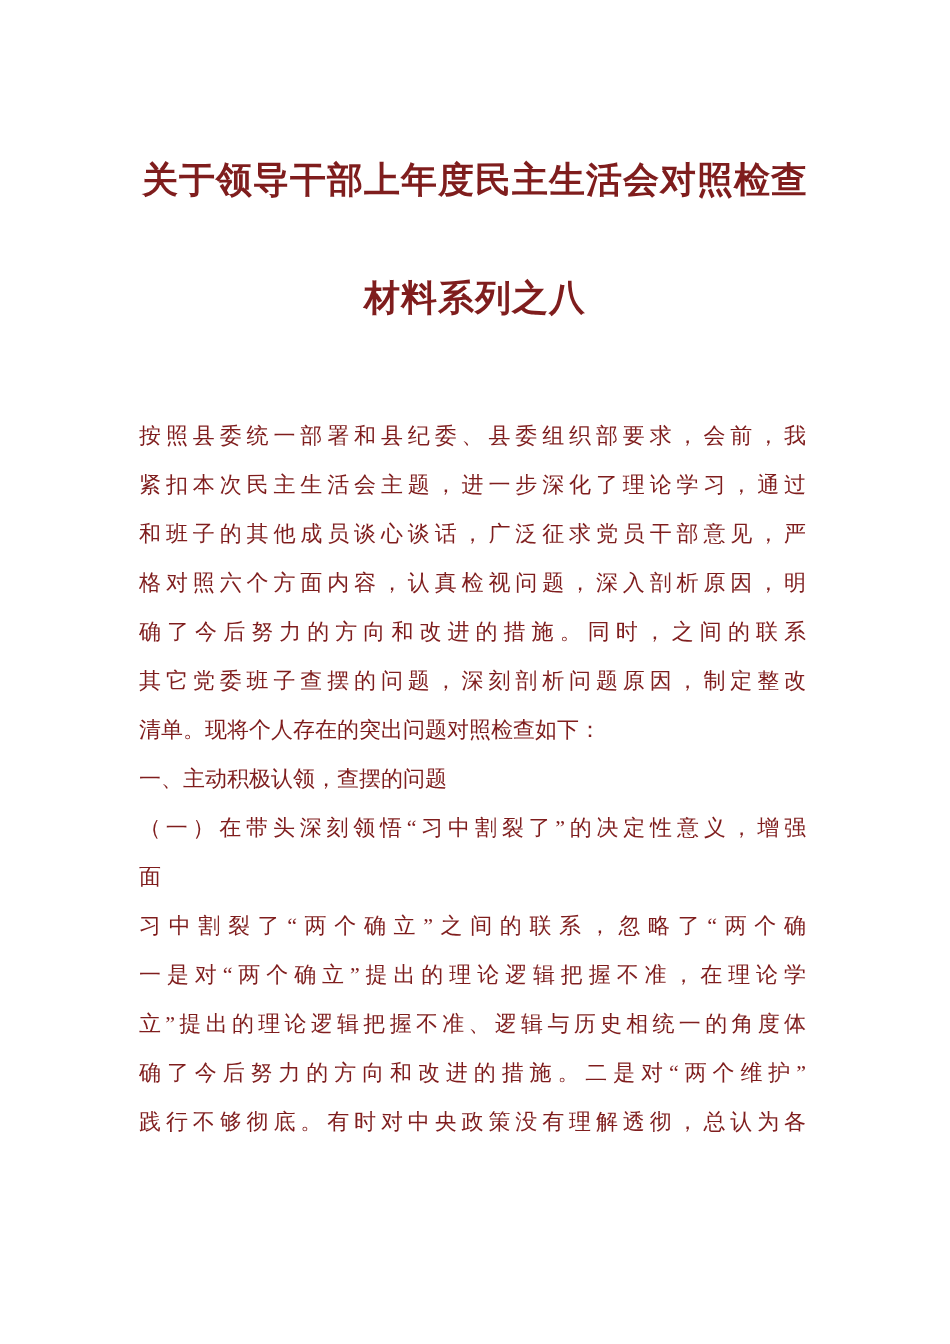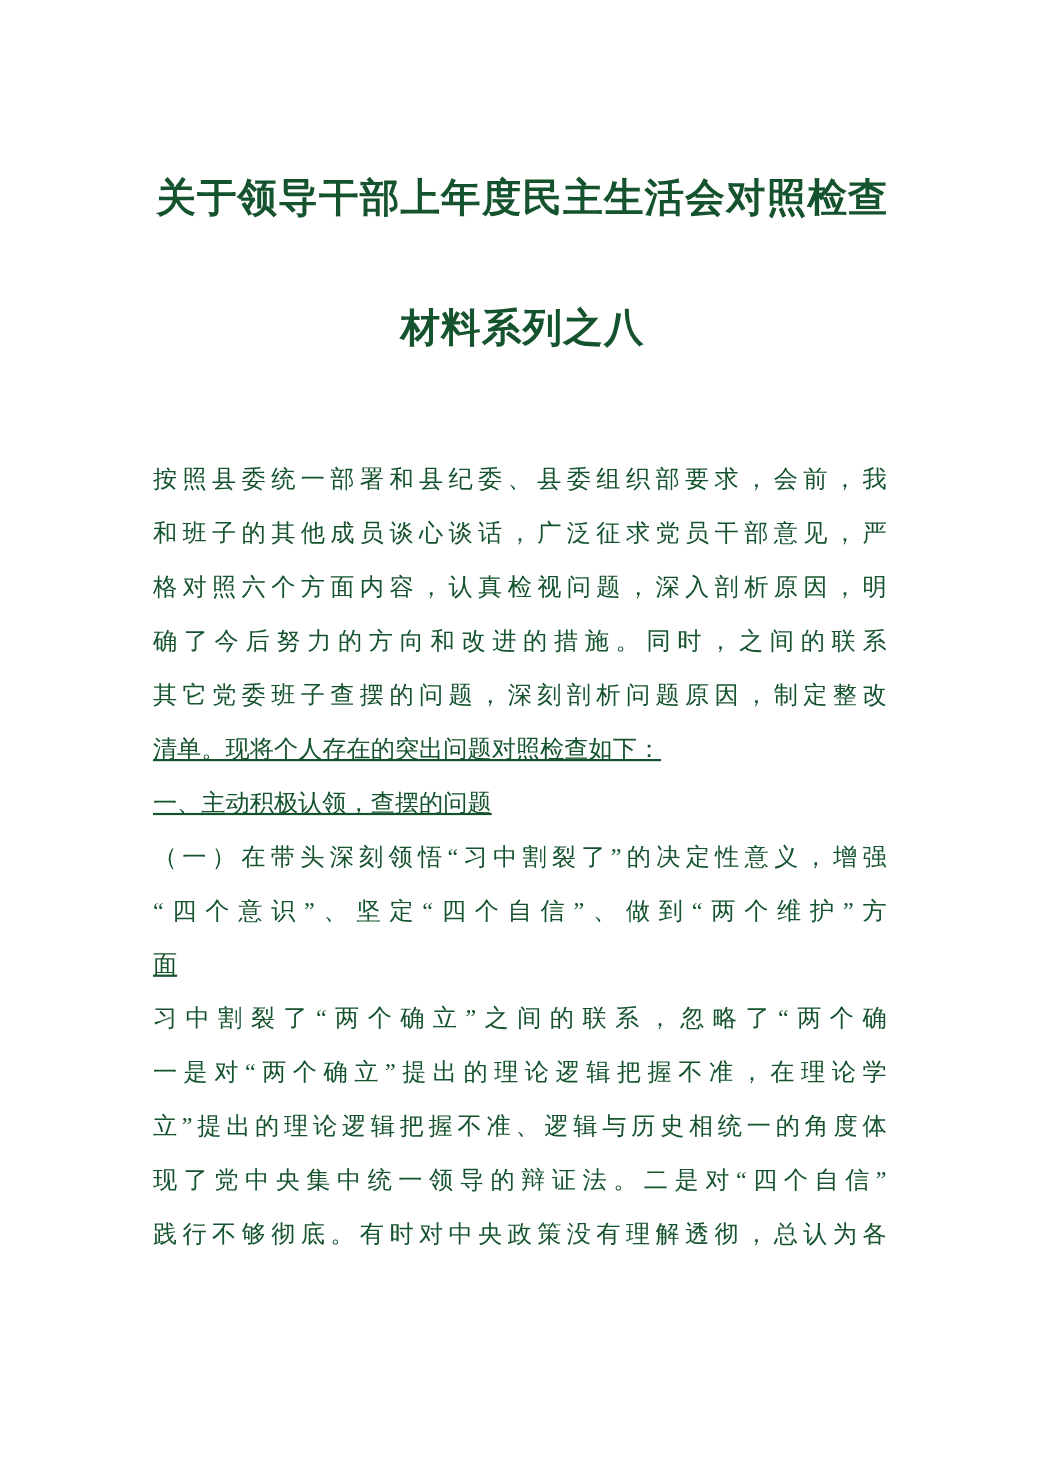--- a/index.html
+++ b/index.html
@@ -6,21 +6,21 @@
     margin: 0;
     padding: 0;
     background: #ffffff;
   }
   .page {
     position: relative;
     width: 950px;
     height: 1344px;
     margin: 0 auto;
     background: #ffffff;
-    color: #14532d;
+    color: #7f1d1d;
     font-family: "Liberation Serif", "DejaVu Serif", serif;
     overflow: hidden;
   }
   .doc-title {
     padding-top: 121px;
     font-size: 36px;
     font-weight: 700;
     text-align: center;
     letter-spacing: 1px;
   }
@@ -42,50 +42,49 @@
     line-height: 49px;
     text-align: justify;
     text-align-last: justify;
     -moz-text-align-last: justify;
     white-space: nowrap;
     overflow: hidden;
   }
   .line.no-stretch {
     text-align: left;
     text-align-last: left;
-    text-decoration: underline;
     -moz-text-align-last: left;
   }
 </style>
 </head>
 <body>
 
 <div class="page">
   <div class="doc-title">
     <div class="title-line">关于领导干部上年度民主生活会对照检查</div>
     <div class="title-line">材料系列之八</div>
   </div>
   <div class="doc-body">
       <div class="paragraph">
         <div class="line">按照县委统一部署和县纪委、县委组织部要求，会前，我</div>
+        <div class="line">紧扣本次民主生活会主题，进一步深化了理论学习，通过</div>
         <div class="line">和班子的其他成员谈心谈话，广泛征求党员干部意见，严</div>
         <div class="line">格对照六个方面内容，认真检视问题，深入剖析原因，明</div>
         <div class="line">确了今后努力的方向和改进的措施。同时，之间的联系</div>
         <div class="line">其它党委班子查摆的问题，深刻剖析问题原因，制定整改</div>
         <div class="line no-stretch">清单。现将个人存在的突出问题对照检查如下：</div>
       </div>
       <div class="paragraph">
         <div class="line no-stretch">一、主动积极认领，查摆的问题</div>
       </div>
       <div class="paragraph">
         <div class="line">（一）在带头深刻领悟“习中割裂了”的决定性意义，增强</div>
-        <div class="line">“四个意识”、坚定“四个自信”、做到“两个维护”方</div>
         <div class="line no-stretch">面</div>
       </div>
       <div class="paragraph">
         <div class="line">习中割裂了“两个确立”之间的联系，忽略了“两个确</div>
         <div class="line">一是对“两个确立”提出的理论逻辑把握不准，在理论学</div>
         <div class="line">立”提出的理论逻辑把握不准、逻辑与历史相统一的角度体</div>
-        <div class="line">现了党中央集中统一领导的辩证法。二是对“四个自信”</div>
+        <div class="line">确了今后努力的方向和改进的措施。二是对“两个维护”</div>
         <div class="line">践行不够彻底。有时对中央政策没有理解透彻，总认为各</div>
       </div>
     </div>
 </div>
 
 </body></html>

